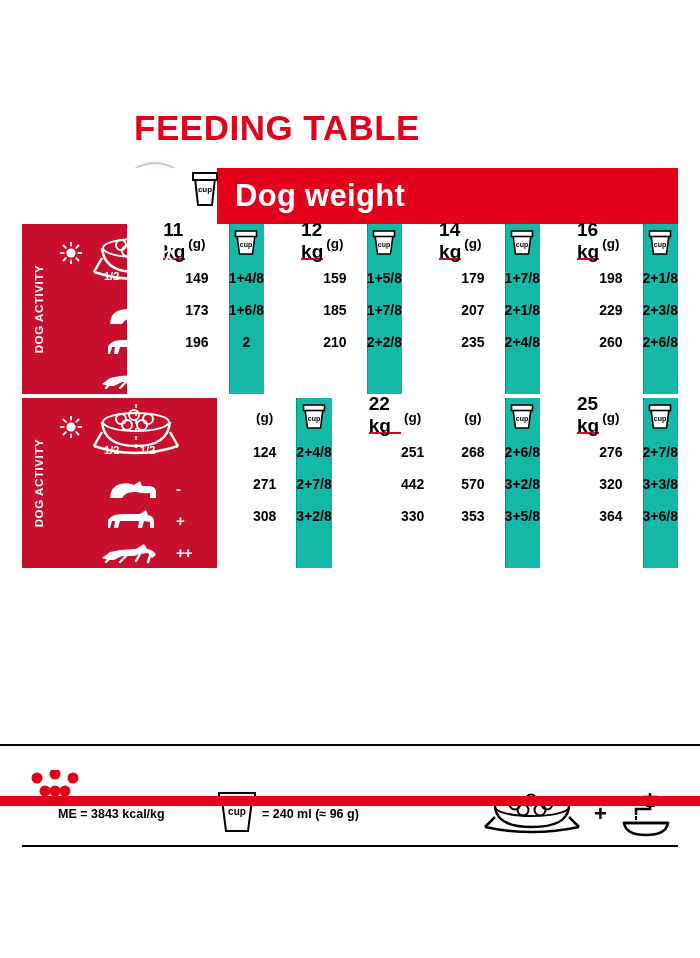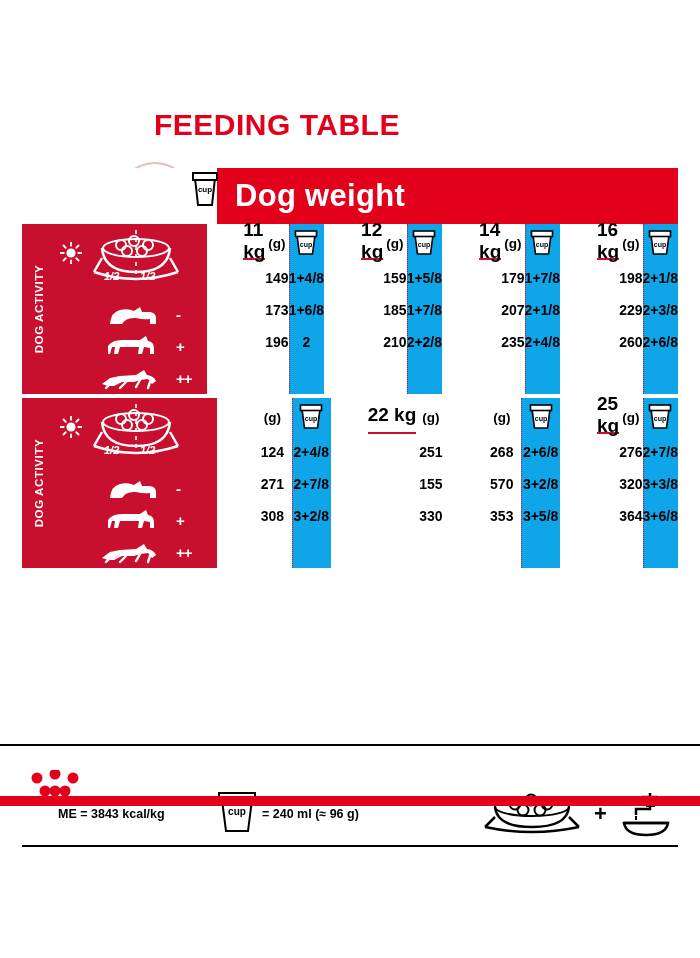--- a/index.html
+++ b/index.html
@@ -15,21 +15,21 @@
     width: 700px; height: 958px;
     background: #ffffff;
     overflow: hidden;
   }
 
   
   .title {
     position: absolute;
     top: 108px; left: 0; width: 554px;
     text-align: center;
-    font-size: 30px;
+    font-size: 35px;
     font-weight: bold;
     letter-spacing: 0.5px;
     color: #e2001a;
   }
 
   
   .topleft {
     position: absolute;
     top: 160px; left: 22px;
     width: 200px; height: 64px;
@@ -113,21 +113,20 @@
   }
   .bowl-split {
     position: absolute;
     left: 38px; top: 4px;
     width: 92px; height: 64px;
   }
   .half {
     position: absolute;
     font-size: 11px; font-weight: bold; color: #fff;
     top: 46px;
-    font-style: italic;
   }
   .half.l { left: 52px; }
   .half.r { left: 88px; }
   .sun { position: absolute; left: 8px; top: 18px; width: 22px; height: 22px; }
   .moon { position: absolute; left: 142px; top: 18px; width: 20px; height: 22px; }
 
   .dog-rows { margin-left: 30px; }
   .dog-row {
     height: 32px;
     display: flex;
@@ -159,21 +158,21 @@
     display: flex; align-items: center; justify-content: center;
     font-size: 19px; font-weight: bold;
     border-bottom: 2px solid #c8102e;
   }
   .sub { display: flex; flex: 1; }
   .sub-g, .sub-c {
     flex: 1;
     display: flex; flex-direction: column;
   }
   .sub-g { background: #ffffff; }
-  .sub-c { background: #0ea5e9; position: relative; }
+  .sub-c { background: #14b8a6; position: relative; margin-left: 20px; }
   .sub-c::before {
     content: "";
     position: absolute; left: 0; top: 0; bottom: 0;
     border-left: 1.5px dotted #c8102e;
   }
   .unit {
     height: 38px;
     display: flex; align-items: center; justify-content: center;
     font-size: 13.5px; font-weight: bold; color: #000;
   }
@@ -512,21 +511,21 @@
               </div>
             </div>
           </div>
 
           <div class="wcol">
             <div class="wname">22 kg</div>
             <div class="sub">
               <div class="sub-g">
                 <div class="unit">(g)</div>
                 <div class="cell">251</div>
-                <div class="cell">155</div>
+                <div class="cell">442</div>
                 <div class="cell">330</div>
               </div>
             </div>
           </div>
 
           <div class="wcol">
             <div class="sub">
               <div class="sub-g">
                 <div class="unit">(g)</div>
                 <div class="cell">268</div>

